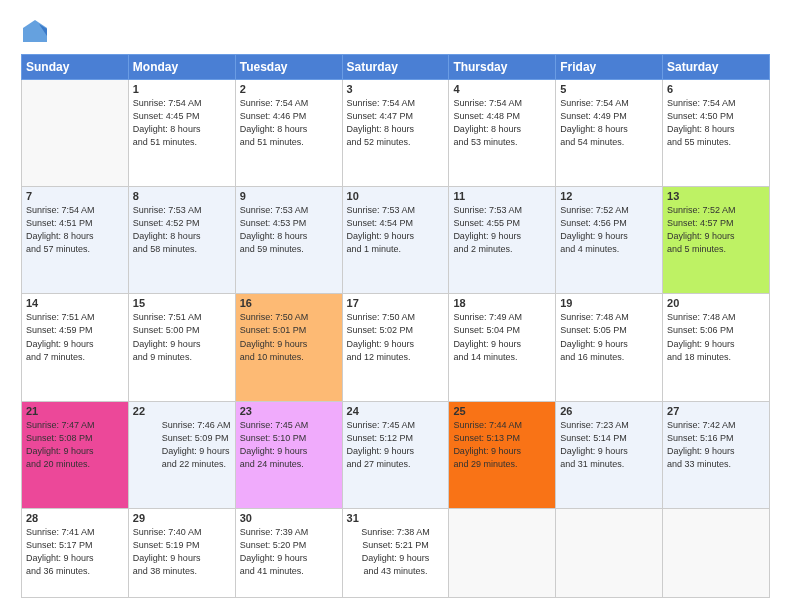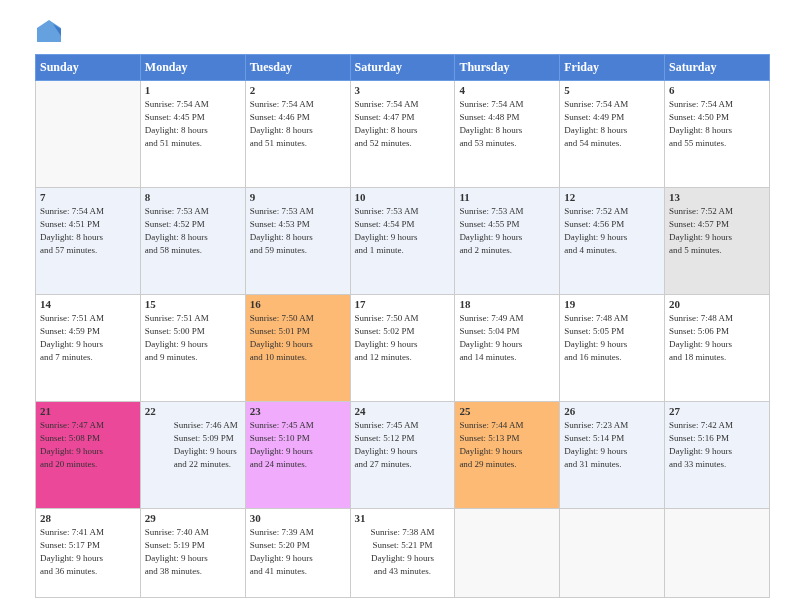--- a/index.html
+++ b/index.html
@@ -6,24 +6,23 @@
     body {
       width: 792px;
       height: 612px;
       font-family: Arial, sans-serif;
       background: #fff;
       overflow: hidden;
     }
     .page {
       width: 792px;
       height: 612px;
-      padding: 18px 22px 14px 35px;
+      padding: 18px 22px 14px 21px;
       display: flex;
       flex-direction: column;
-      font-family: Liberation Serif, serif;
     }
     .header {
       display: flex;
       justify-content: space-between;
       align-items: flex-start;
       margin-bottom: 8px;
     }
     .logo {
       display: flex;
       align-items: center;
@@ -212,21 +211,21 @@
 Daylight: 9 hours
 and 2 minutes.</div>
           </td>
           <td style="background: rgb(238, 243, 251);">
             <span class="day-num">12</span>
             <div class="day-info" style="white-space: pre-line;">Sunrise: 7:52 AM
 Sunset: 4:56 PM
 Daylight: 9 hours
 and 4 minutes.</div>
           </td>
-          <td style="background: #e5e5e5;">
+          <td style="background: #bef264;">
             <span class="day-num">13</span>
             <div class="day-info" style="white-space: pre-line;">Sunrise: 7:52 AM
 Sunset: 4:57 PM
 Daylight: 9 hours
 and 5 minutes.</div>
           </td>
         </tr>
         <tr>
           <td style="background: rgb(255, 255, 255);">
             <span class="day-num">14</span>
@@ -300,21 +299,21 @@
 Daylight: 9 hours
 and 24 minutes.</div>
           </td>
           <td style="background: rgb(238, 243, 251);">
             <span class="day-num">24</span>
             <div class="day-info" style="white-space: pre-line;">Sunrise: 7:45 AM
 Sunset: 5:12 PM
 Daylight: 9 hours
 and 27 minutes.</div>
           </td>
-          <td style="background: #fdba74;">
+          <td style="background: #f97316;">
             <span class="day-num">25</span>
             <div class="day-info" style="white-space: pre-line;">Sunrise: 7:44 AM
 Sunset: 5:13 PM
 Daylight: 9 hours
 and 29 minutes.</div>
           </td>
           <td style="background: rgb(238, 243, 251);">
             <span class="day-num">26</span>
             <div class="day-info" style="white-space: pre-line;">Sunrise: 7:23 AM
 Sunset: 5:14 PM

